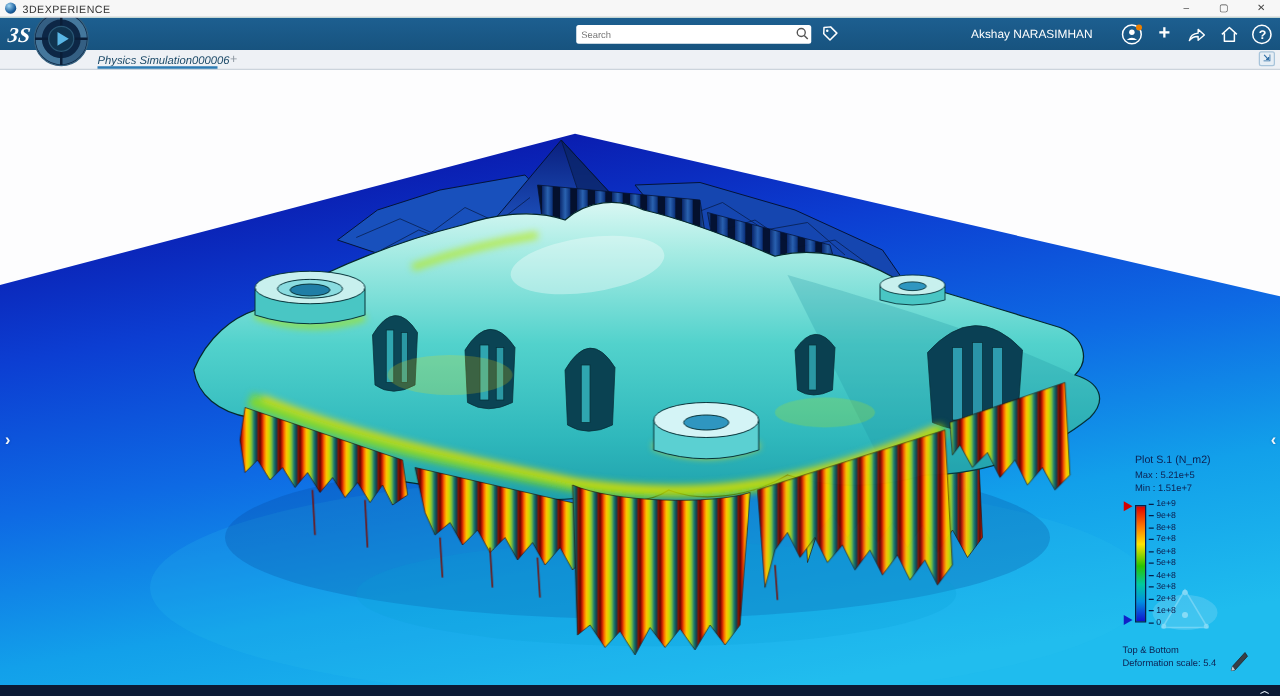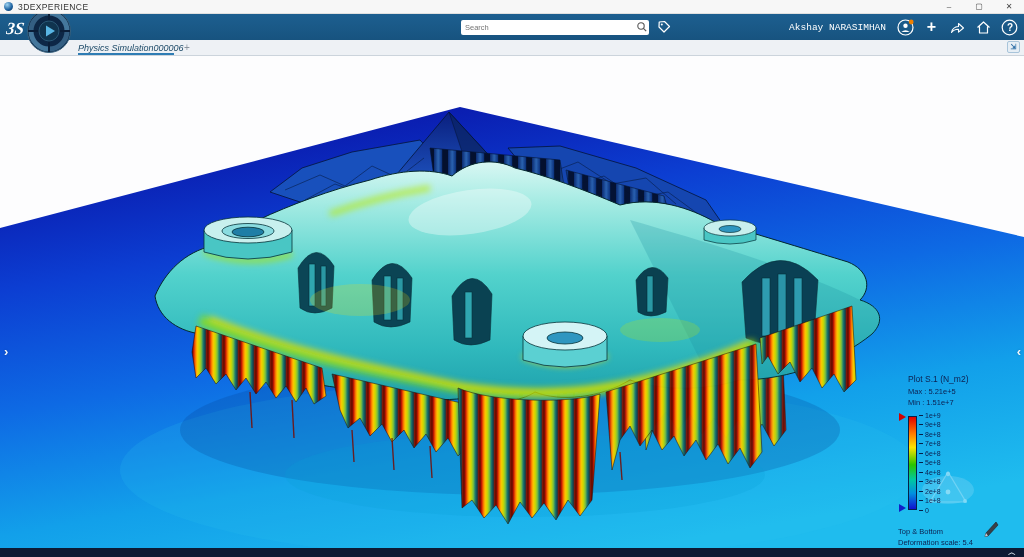--- a/index.html
+++ b/index.html
@@ -28,21 +28,21 @@
   .ds-logo { position:absolute; left:6px; top:2px; width:26px; height:24px; }
 
   .searchwrap { position:absolute; left:437px; top:5px; display:flex; align-items:center;padding-left:24px; }
   .searchbox { width:188px; height:15px; background:#fff; border-radius:2px; display:flex; align-items:center; }
   .searchbox input { flex:1; border:none; outline:none; font-size:7.5px; color:#333; padding:0 4px;
     font-family:"Liberation Sans",sans-serif; background:transparent; }
   .search-ico { width:14px; height:12px; flex:0 0 auto; }
   .tag-ico { margin-left:7px; width:16px; height:16px; }
 
   .userzone { position:absolute; right:6px; top:0; height:26px; display:flex; align-items:center; gap:9px; }
-  .username { color:#fff; font-size:9.5px; margin-right:2px;font-family:Liberation Mono, monospace; }
+  .username { color:#fff; font-size:9.5px; margin-right:14px; }
   .bar-ico { width:17px; height:17px; position:relative; display:flex; align-items:center; justify-content:center; }
   .plus-glyph { color:#fff; font-size:16px; font-weight:bold; line-height:14px; }
 
   
   .tabbar { position:absolute; left:0; top:40px; width:1024px; height:16px;
     background:#eef1f5; border-bottom:1px solid #ccd4dc; z-index:20; }
   .tab-active { position:absolute; left:78px; top:1px; height:14px; display:flex; align-items:center; }
   .tab-label { font-size:9px; font-style:italic; font-weight:normal; color:#1d4a68; }
   .tab-underline { position:absolute; left:78px; top:13px; width:96px; height:2px; background:#2e7cb4; }
   .tab-add { position:absolute; left:184px; top:2px; font-size:10px; color:#8a949e; }
@@ -54,21 +54,21 @@
   .viewport { position:absolute; left:0; top:56px; width:1024px; height:492px; background:#fdfdfe; }
   .viewport svg { position:absolute; left:0; top:0; }
 
   .edge-chevron { position:absolute; color:#f2f6fa; font-size:13px; font-weight:bold; z-index:15;
     text-shadow:0 0 2px rgba(0,40,90,.4); }
   .edge-left { left:4px; top:288px; }
   .edge-right { right:3px; top:288px; }
 
   
   .legend { position:absolute; left:898px; top:362px; width:122px; z-index:12;
-    color:#0d2050; font-size:8px; line-height:11.5px;margin-top:12px; }
+    color:#0d2050; font-size:8px; line-height:11.5px; }
   .legend .lg-title { margin-left:10px; font-size:8.5px; }
   .legend .lg-max, .legend .lg-min { margin-left:10px; font-size:7.5px; }
   .cbar-block { position:relative; margin-top:3px; height:104px; }
   .cbar { position:absolute; left:10px; top:4px; width:9px; height:94px; border:1px solid #05204a;
     background:linear-gradient(#e00000,#ff7a00 18%,#ffe400 33%,#28c400 52%,#00c8a0 68%,#0090e0 83%,#1010d0 100%); }
   .cbar-ticks { position:absolute; left:21px; top:0; height:102px; display:flex; flex-direction:column;
     justify-content:space-between; }
   .cbar-tick { font-size:7px; line-height:7px; color:#0d2050; display:flex; align-items:center; }
   .cbar-tick::before { content:""; display:inline-block; width:4px; height:1px; background:#05204a; margin-right:2px; }
   .cbar-arrow { position:absolute; width:0; height:0; left:1px; }

